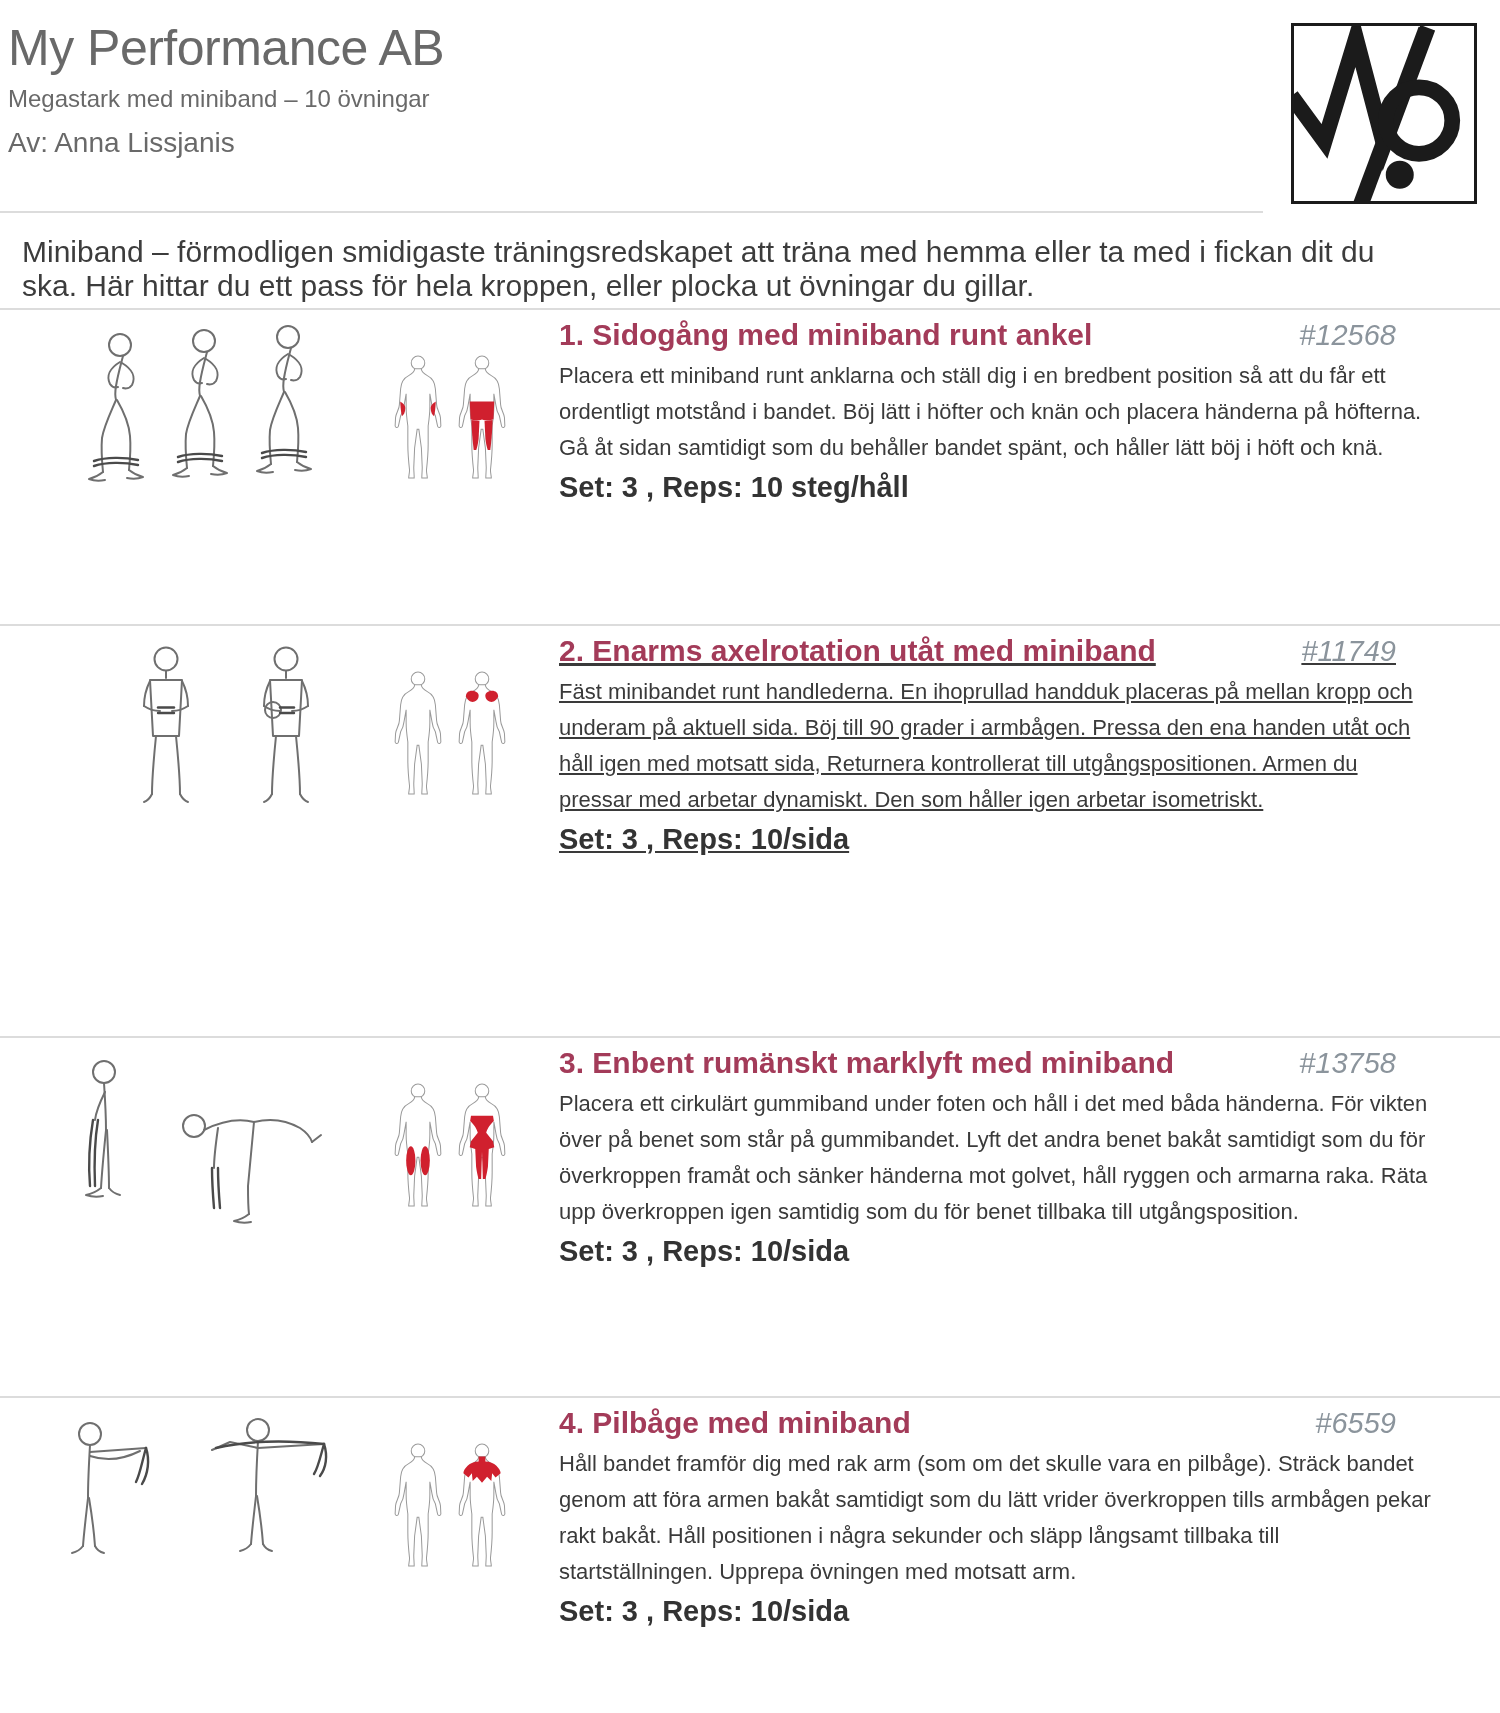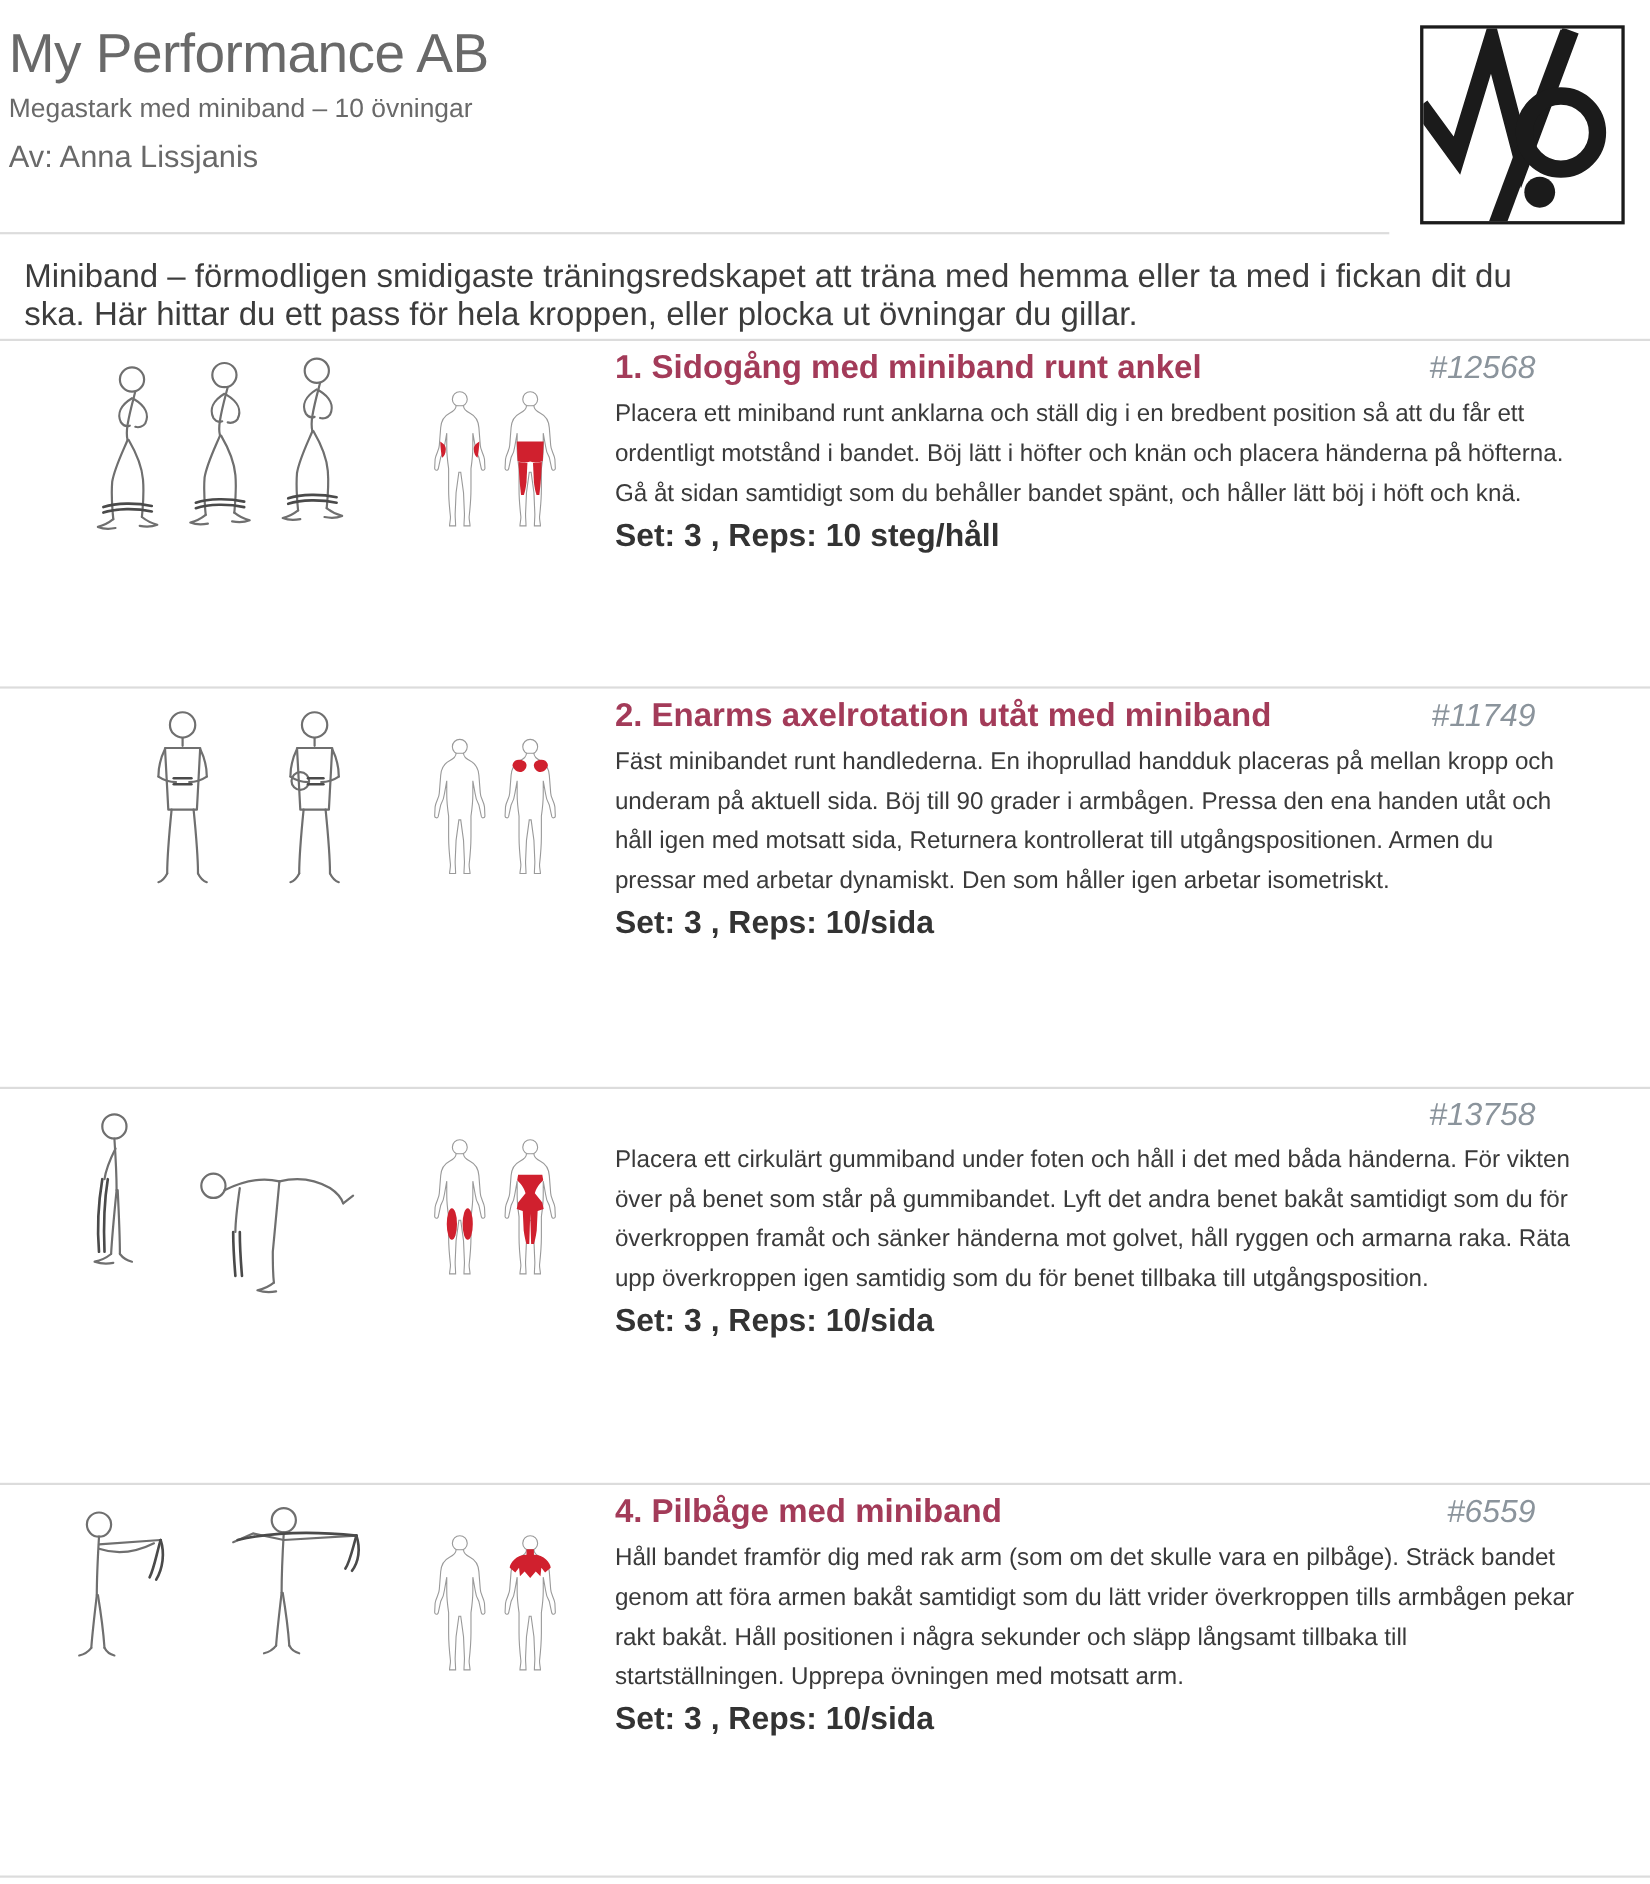--- a/index.html
+++ b/index.html
@@ -39,21 +39,21 @@
     font-size:30px;line-height:34px;color:#3c3c3c;
   }
   
   .sections{position:absolute;left:0;top:308px;width:1500px;}
   .exercise{
     display:flex;box-sizing:border-box;
     border-top:2px solid #dcdcdc;
     padding-left:32px;
   }
   .exercise.s1{height:316px;}
-  .exercise.s2{height:364px;}
+  .exercise.s2{height:412px;text-decoration:underline;}
   .exercise.s3{height:360px;}
   .exercise.s4{height:359px;border-bottom:2px solid #dcdcdc;}
   .illus{width:360px;padding-top:12px;box-sizing:border-box;flex:none;}
   .illus svg{display:block;}
   .s1 .illus svg{margin-left:52px;}
   .s2 .illus svg{margin-left:88px;}
   .s3 .illus svg{margin-left:28px;}
   .s4 .illus svg{margin-left:16px;}
   .muscles{width:130px;padding-top:44px;box-sizing:border-box;flex:none;display:flex;gap:12px;}
   .muscles svg{display:block;}
@@ -263,20 +263,21 @@
           <ellipse class="mred" cx="21.5" cy="93" rx="5.5" ry="17"></ellipse>
           <ellipse class="mred" cx="38.5" cy="93" rx="5.5" ry="17"></ellipse>
         </svg>
         <svg width="52" height="127" viewBox="0 0 60 150">
           <use href="#mbody-shape" xlink:href="#mbody-shape" class="mbody"></use>
           <path class="mred" d="M17,40 L43,40 L44,46 C38,52 36,56 35,60 L43,70 L44.5,77 L38,79 L37,100 C36,107 35,111 34,114.5 L31,114.5 L30,82 L29,114.5 L26,114.5 C25,111 24,107 23,100 L22,79 L15.5,77 L17,70 L25,60 C24,56 22,52 16,46 Z"></path>
         </svg>
       </div>
       <div class="txt">
         <div class="trow">
+          <h3 class="etitle">3. Enbent rumänskt marklyft med miniband</h3>
           <span class="eid">#13758</span>
         </div>
         <p class="edesc">Placera ett cirkulärt gummiband under foten och håll i det med båda händerna. För vikten över på benet som står på gummibandet. Lyft det andra benet bakåt samtidigt som du för överkroppen framåt och sänker händerna mot golvet, håll ryggen och armarna raka. Räta upp överkroppen igen samtidig som du för benet tillbaka till utgångsposition.</p>
         <p class="esets">Set: 3 , Reps: 10/sida</p>
       </div>
     </section>
 
     <section class="exercise s4">
       <div class="illus">
         <svg width="330" height="170" viewBox="0 0 330 170">

